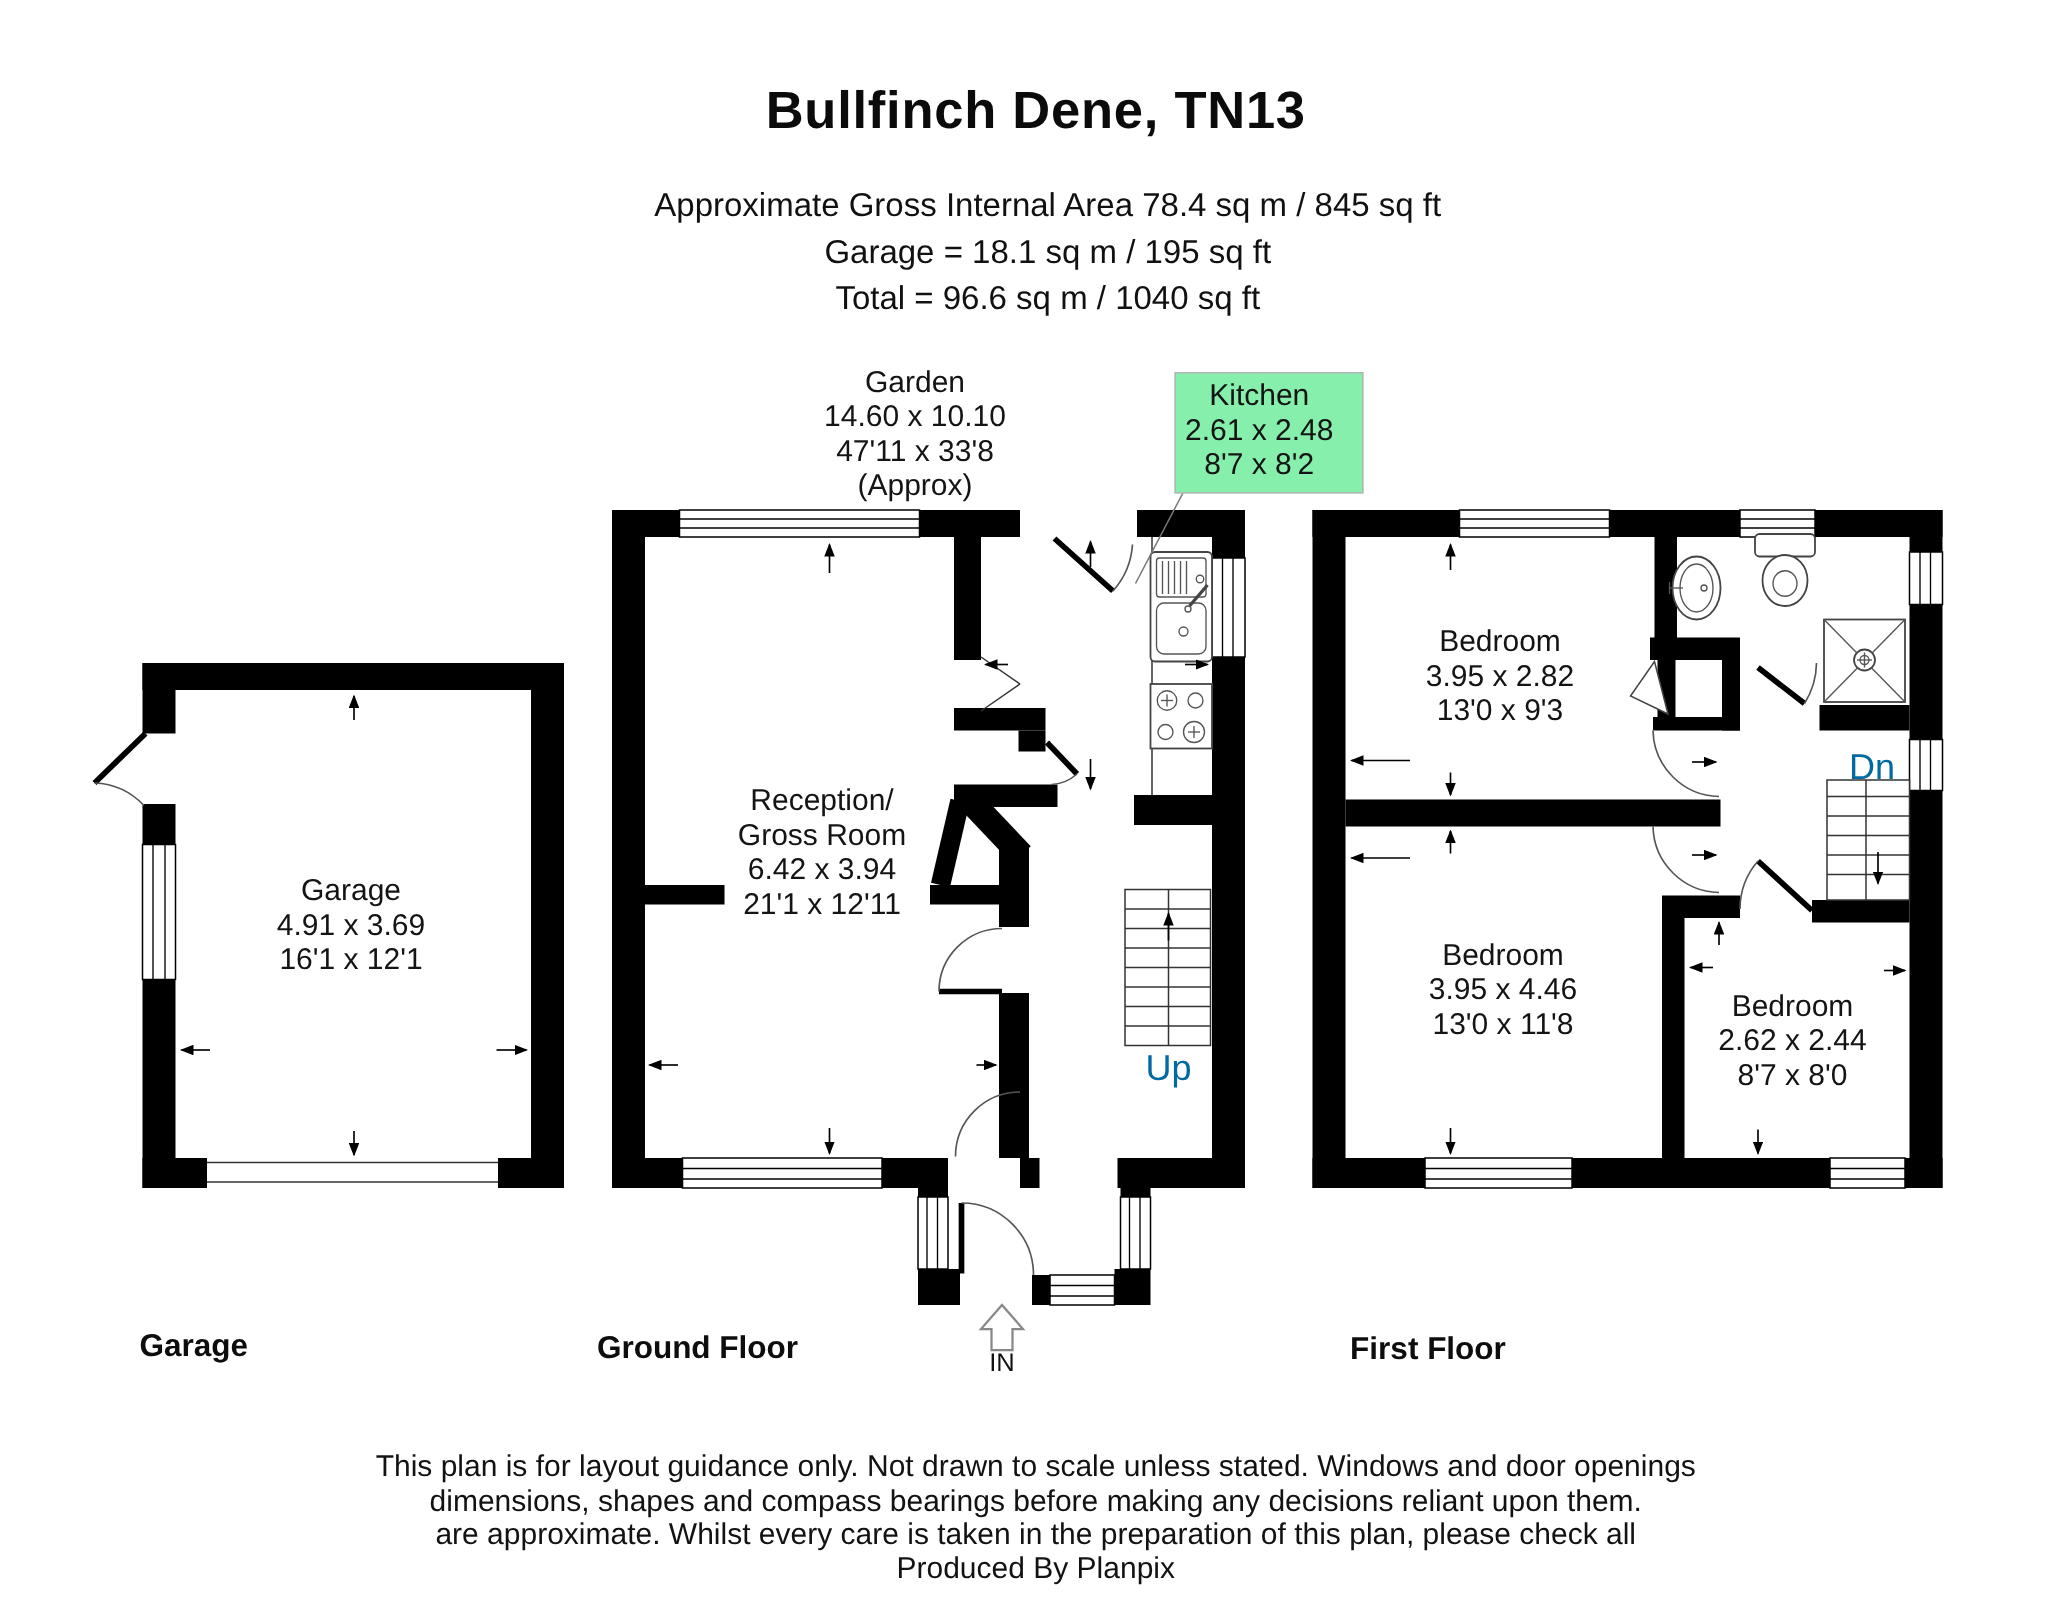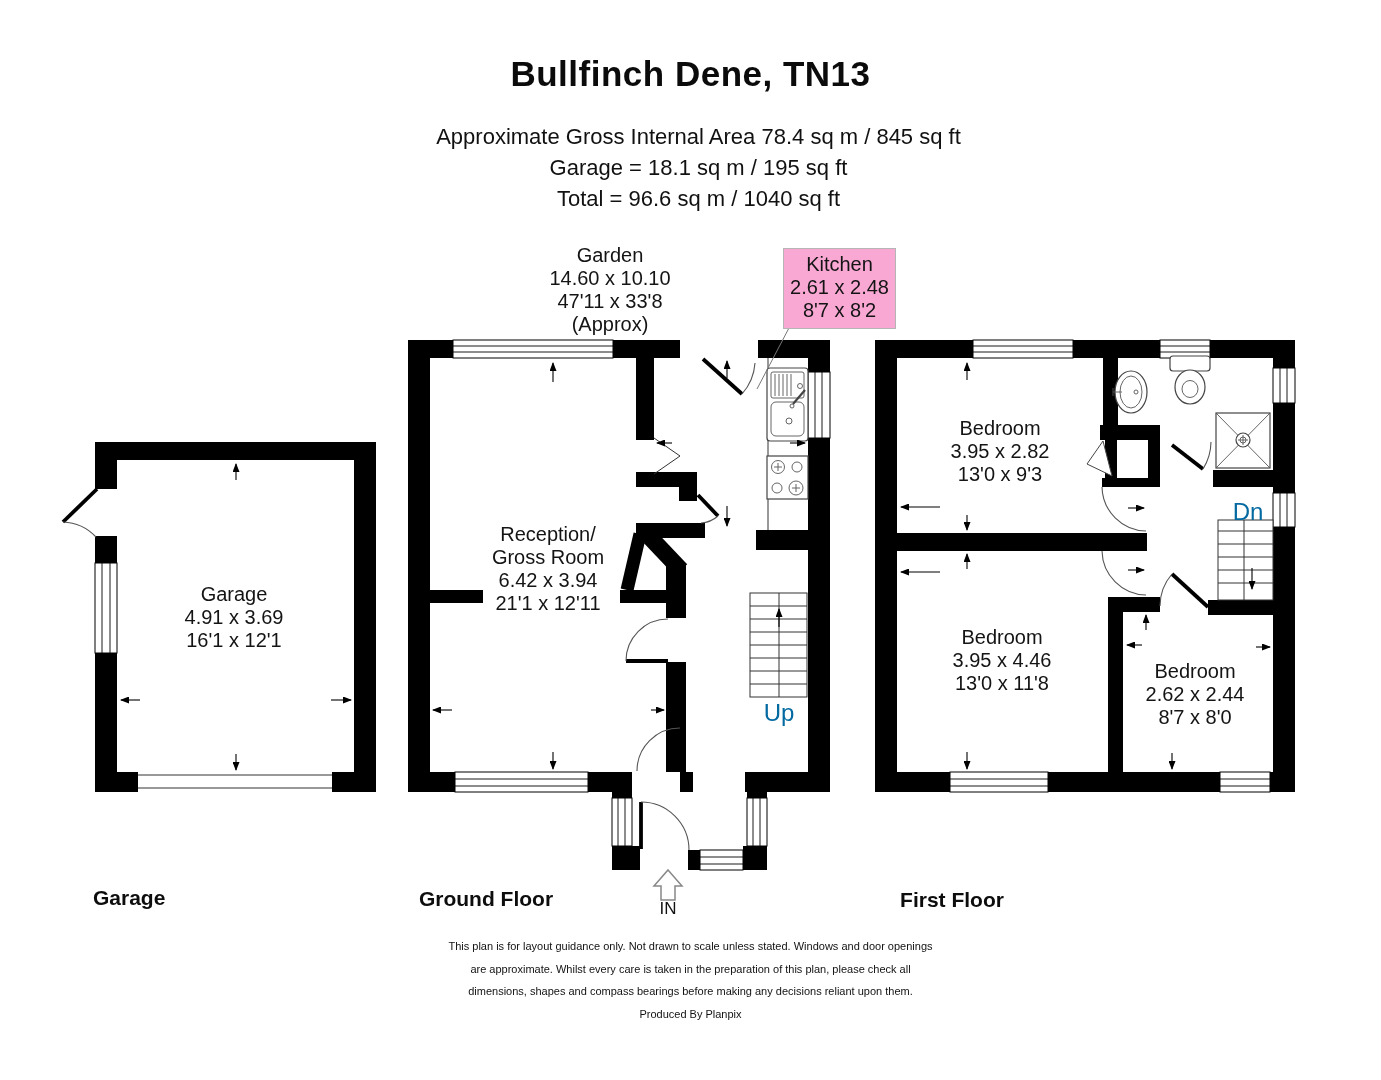--- a/index.html
+++ b/index.html
@@ -4,25 +4,25 @@
 <style>
   html,body{margin:0;padding:0;background:#ffffff;}
   .page{position:relative;width:1381px;height:1080px;background:#ffffff;overflow:hidden;
         font-family:"Liberation Sans", sans-serif;color:#151515;}
   .abs{position:absolute;}
   .center{text-align:center;}
   .page-title{left:0;top:54px;width:1381px;font-size:35px;font-weight:bold;color:#0b0b0b;letter-spacing:.5px;text-align:center;}
   .area-lines{left:8px;top:121px;width:1381px;font-size:22px;line-height:31px;color:#111;}
   .block-label{font-size:20px;line-height:23px;color:#141414;}
   .block-label span{display:block;}
-  .callout{left:783px;top:248px;width:111px;border:1px solid #b5b5b5;background:#f9a8d4;padding:4px 0 6px 0;}
+  .callout{left:783px;top:248px;width:111px;border:1px solid #b5b5b5;background:#86efac;padding:4px 13px 6px 0;}
   .floor-label{font-size:21px;font-weight:bold;color:#0d0d0d;}
   .small-label{font-size:24px;color:#0369a1;}
   .in-label{font-size:17px;color:#111;}
-  .footer{left:0;top:935px;width:1381px;font-size:11px;line-height:22.5px;color:#121212;}
+  .footer{left:0;top:967px;width:1381px;font-size:20px;line-height:22.5px;color:#121212;}
   .plan-svg{position:absolute;left:0;top:0;}
   svg .wall{fill:#000;}
   svg .win{fill:#fff;stroke:#000;stroke-width:1;}
   svg .winline{stroke:#000;stroke-width:.9;}
   svg .arc{fill:none;stroke:#555;stroke-width:1.1;}
   svg .leaf{stroke:#000;stroke-width:3.8;stroke-linecap:butt;}
   svg .thin{stroke:#333;stroke-width:1;fill:none;}
   svg .dim{stroke:#000;stroke-width:1.1;}
   svg .fix{fill:#fff;stroke:#444;stroke-width:1.2;}
   svg .fixthin{fill:none;stroke:#555;stroke-width:.9;}
@@ -387,23 +387,23 @@
     <span>Bedroom</span>
     <span>2.62 x 2.44</span>
     <span>8'7 x 8'0</span>
   </div>
 
   <div class="abs center small-label" style="left:754px;top:699px;width:50px;">Up</div>
   <div class="abs center small-label" style="left:1226px;top:498px;width:44px;">Dn</div>
   <div class="abs center in-label" style="left:648px;top:899px;width:40px;">IN</div>
 
   <div class="abs floor-label" style="left:93px;top:886px;">Garage</div>
-  <div class="abs center floor-label" style="left:386px;top:887px;width:200px;">Ground Floor</div>
+  <div class="abs center floor-label" style="left:365px;top:887px;width:200px;">Ground Floor</div>
   <div class="abs center floor-label" style="left:872px;top:888px;width:160px;">First Floor</div>
 
   <div class="abs center footer">
     <span style="display:block">This plan is for layout guidance only. Not drawn to scale unless stated. Windows and door openings</span>
+    <span style="display:block">dimensions, shapes and compass bearings before making any decisions reliant upon them.</span>
     <span style="display:block">are approximate. Whilst every care is taken in the preparation of this plan, please check all</span>
-    <span style="display:block">dimensions, shapes and compass bearings before making any decisions reliant upon them.</span>
     <span style="display:block">Produced By Planpix</span>
   </div>
 
 </div>
 
 </body></html>

